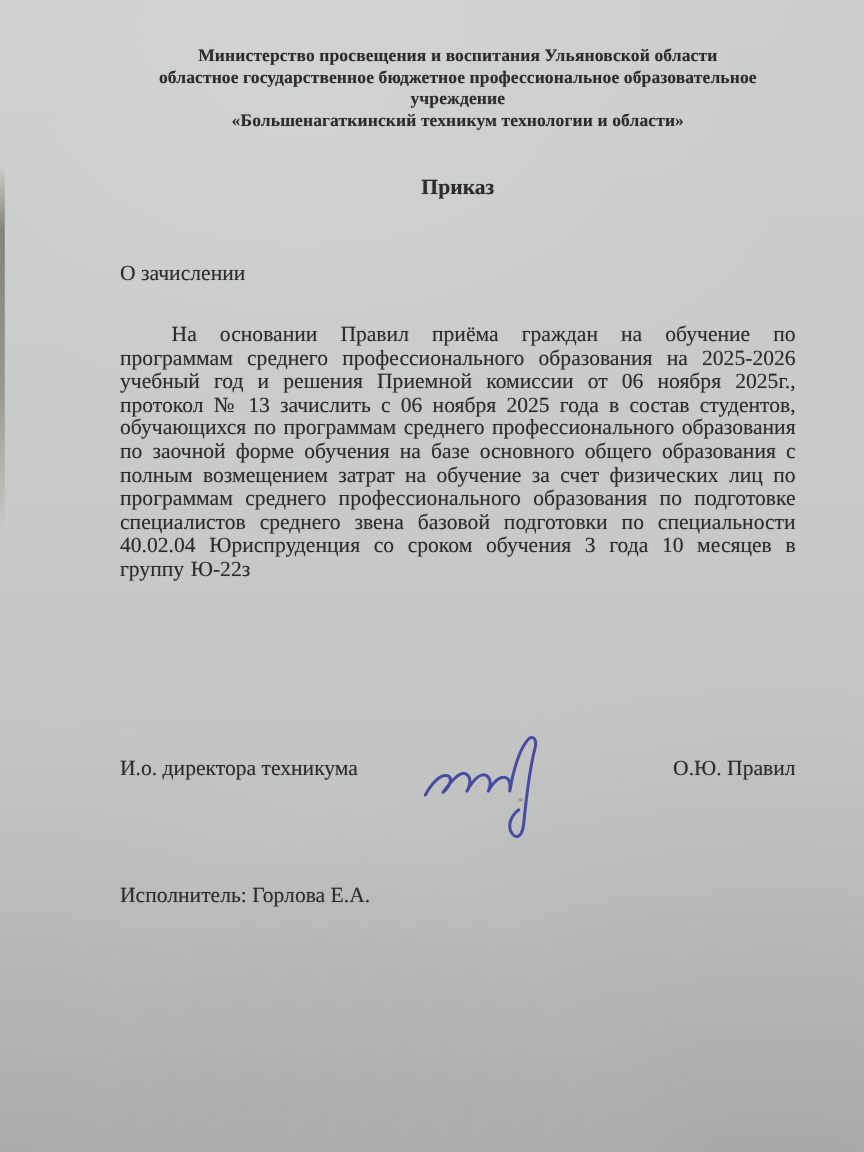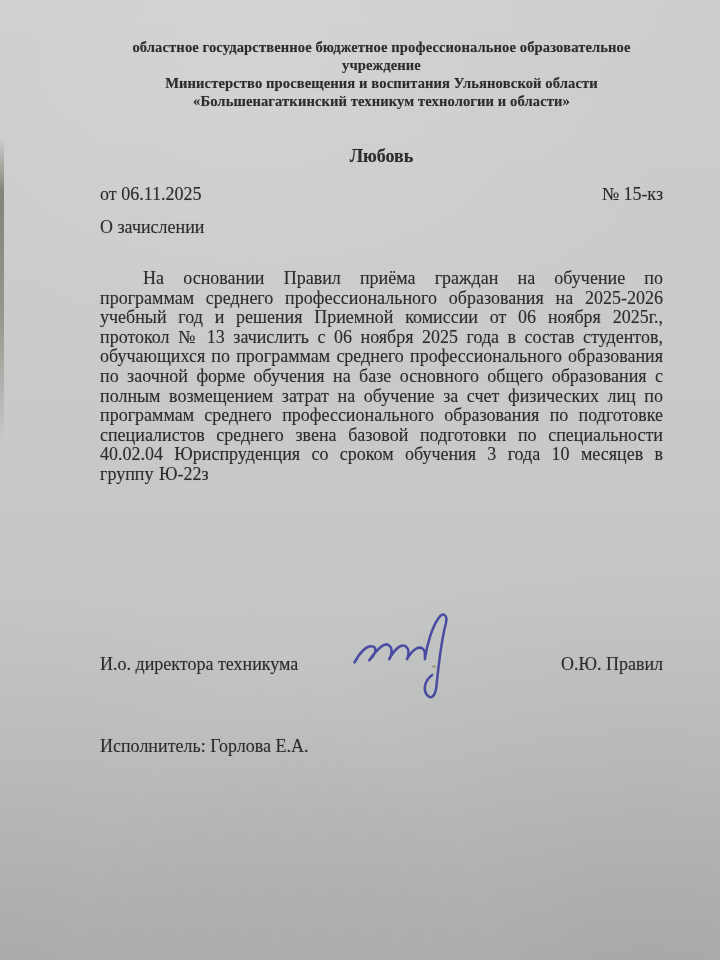--- a/index.html
+++ b/index.html
@@ -110,21 +110,20 @@
     margin-right: 14px;
   }
   .sign-row {
     position: absolute;
     left: 100px;
     width: 563px;
     top: 630px;
     display: flex;
     justify-content: space-between;
     font-size: 18px;
-    margin-top: 24px;
   }
   .signature-wrap {
     position: absolute;
     left: 348px;
     top: 592px;
     width: 118px;
     height: 126px;
     pointer-events: none;
   }
   .executor {
@@ -136,31 +135,27 @@
   }
 </style>
 </head>
 <body>
 
 <div class="photo">
 
   <div class="left-edge"></div>
 
   <div class="header-block doc-text">
+    <div>Министерство просвещения и воспитания Ульяновской области</div>
     <div>областное государственное бюджетное профессиональное образовательное учреждение</div>
-    <div>Министерство просвещения и воспитания Ульяновской области</div>
     <div>«Большенагаткинский техникум технологии и области»</div>
   </div>
 
-  <div class="order-title doc-text">Любовь</div>
+  <div class="order-title doc-text">Приказ</div>
 
-  <div class="date-row doc-text">
-    <span>от 06.11.2025</span>
-    <span>№ 15-кз</span>
-  </div>
 
   <div class="subject doc-text">О зачислении</div>
 
   <p class="body-par doc-text">На основании Правил приёма граждан на обучение по программам среднего профессионального образования на 2025-2026 учебный год и решения Приемной комиссии от 06 ноября 2025г., протокол № 13 зачислить с 06 ноября 2025 года в состав студентов, обучающихся по программам среднего профессионального образования по заочной форме обучения на базе основного общего образования с полным возмещением затрат на обучение за счет физических лиц по программам среднего профессионального образования по подготовке специалистов среднего звена базовой подготовки по специальности 40.02.04 Юриспруденция со сроком обучения 3 года 10 месяцев в группу Ю-22з</p>
 
 
   <div class="sign-row doc-text">
     <span>И.о. директора техникума</span>
     <span>О.Ю. Правил</span>
   </div>

